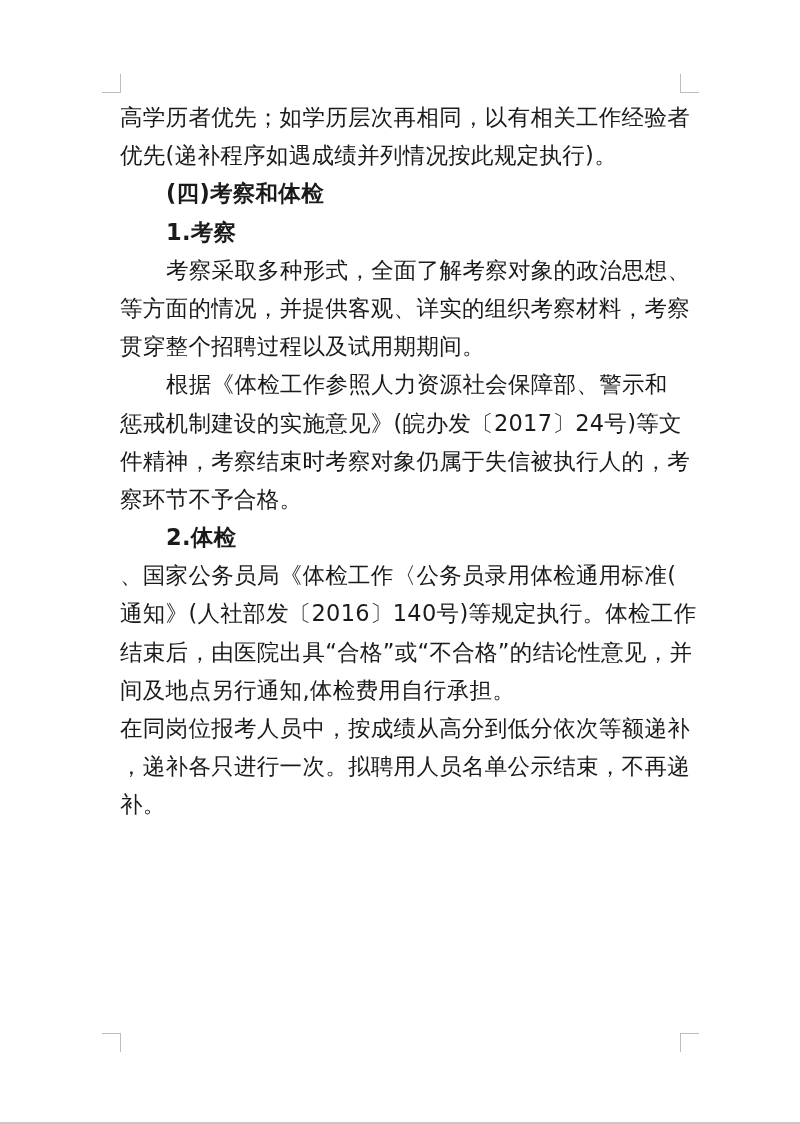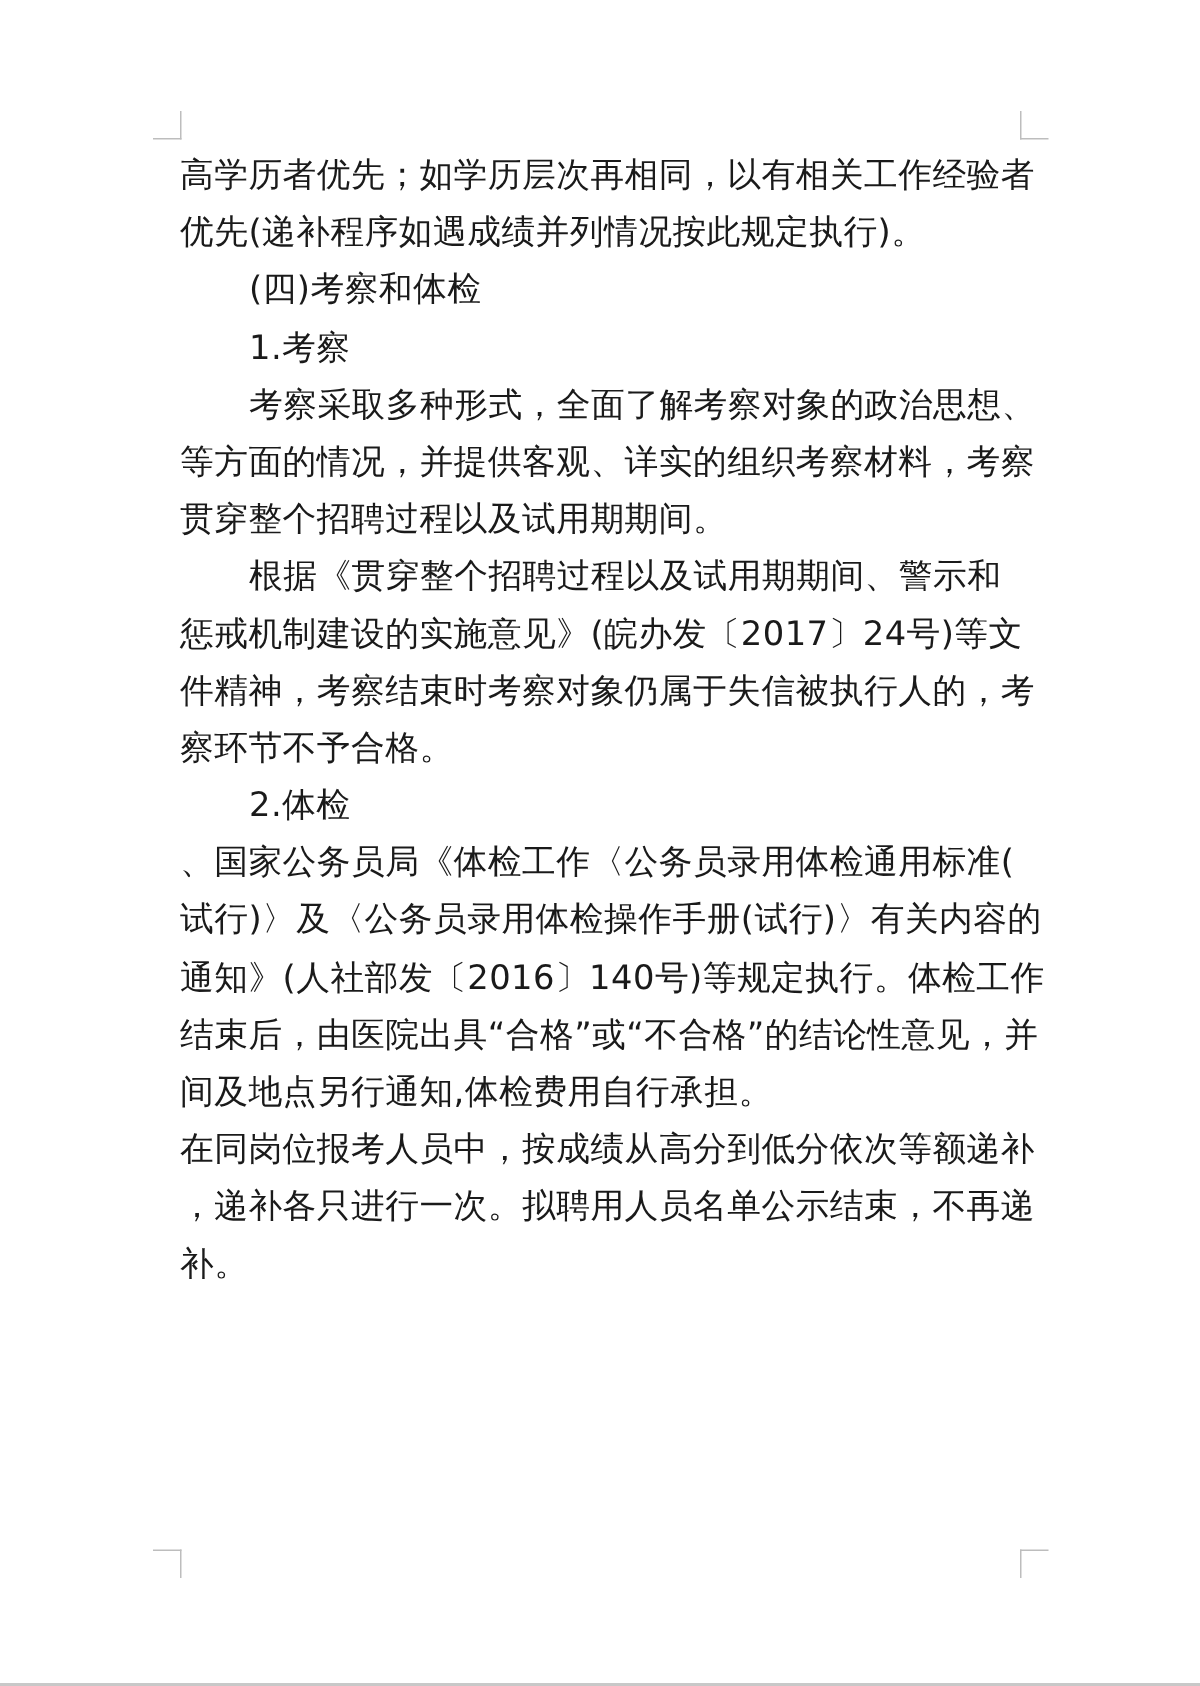--- a/index.html
+++ b/index.html
@@ -14,46 +14,45 @@
   .corner.tl { left: 102px; top: 74px; border-right-width: 1px; border-bottom-width: 1px; }
   .corner.tr { left: 680px; top: 74px; border-left-width: 1px; border-bottom-width: 1px; }
   .corner.bl { left: 102px; top: 1033px; border-right-width: 1px; border-top-width: 1px; }
   .corner.br { left: 680px; top: 1033px; border-left-width: 1px; border-top-width: 1px; }
   .body-text {
     position: absolute; left: 120px; top: 98px; width: 572px;
     font-size: 22.5px; line-height: 38.2px; letter-spacing: 0.3px;
   }
   .line { white-space: nowrap; height: 38.2px; }
   .indent { padding-left: 46px; }
-  .bold { font-weight: normal; }
+  .bold { font-weight: bold; }
 </style>
 </head>
 <body>
 
 <div class="page">
   <div class="corner tl"></div>
   <div class="corner tr"></div>
   <div class="corner bl"></div>
   <div class="corner br"></div>
 
   <div class="body-text">
     <div class="line">高学历者优先；如学历层次再相同，以有相关工作经验者</div>
     <div class="line">优先(递补程序如遇成绩并列情况按此规定执行)。</div>
     <div class="line indent bold">(四)考察和体检</div>
     <div class="line indent bold">1.考察</div>
     <div class="line indent">考察采取多种形式，全面了解考察对象的政治思想、</div>
     <div class="line">等方面的情况，并提供客观、详实的组织考察材料，考察</div>
     <div class="line">贯穿整个招聘过程以及试用期期间。</div>
-    <div class="line indent">根据《贯穿整个招聘过程以及试用期期间、警示和</div>
+    <div class="line indent">根据《体检工作参照人力资源社会保障部、警示和</div>
     <div class="line">惩戒机制建设的实施意见》(皖办发〔2017〕24号)等文</div>
     <div class="line">件精神，考察结束时考察对象仍属于失信被执行人的，考</div>
     <div class="line">察环节不予合格。</div>
     <div class="line indent bold">2.体检</div>
     <div class="line">、国家公务员局《体检工作〈公务员录用体检通用标准(</div>
-    <div class="line">试行)〉及〈公务员录用体检操作手册(试行)〉有关内容的</div>
     <div class="line">通知》(人社部发〔2016〕140号)等规定执行。体检工作</div>
     <div class="line">结束后，由医院出具“合格”或“不合格”的结论性意见，并</div>
     <div class="line">间及地点另行通知,体检费用自行承担。</div>
     <div class="line">在同岗位报考人员中，按成绩从高分到低分依次等额递补</div>
     <div class="line">，递补各只进行一次。拟聘用人员名单公示结束，不再递</div>
     <div class="line">补。</div>
   </div>
 </div>
 <div class="bottom-edge"></div>
 

